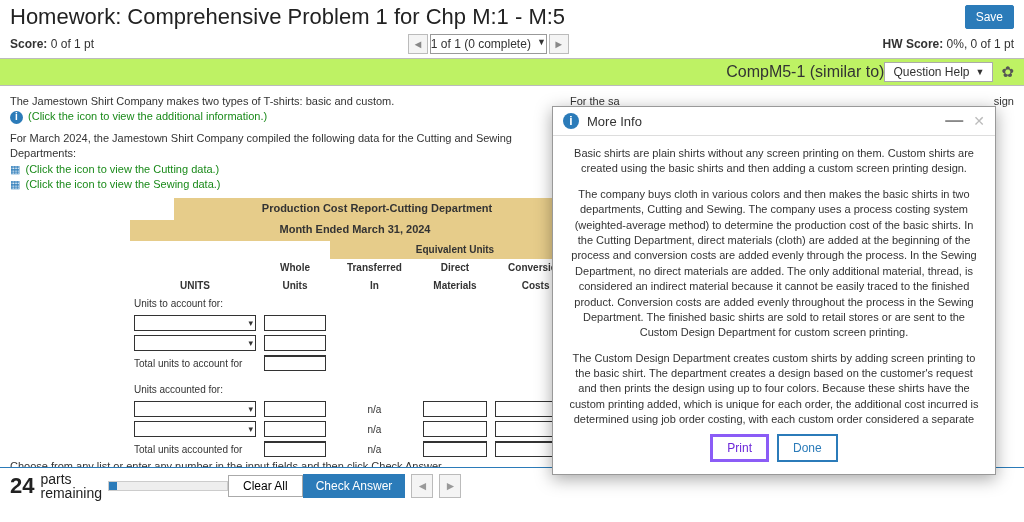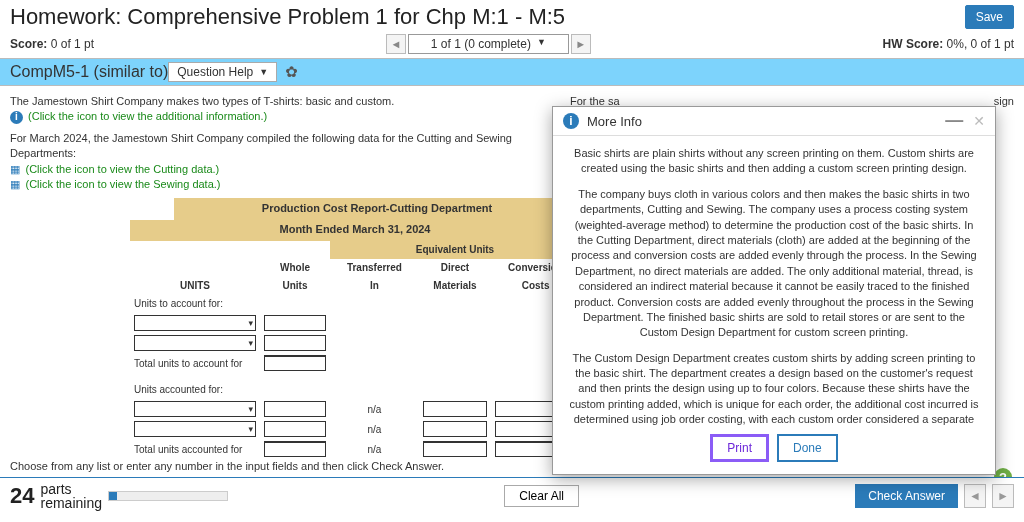--- a/index.html
+++ b/index.html
@@ -28,28 +28,28 @@
     display: flex; align-items: center; justify-content: space-between;
     padding: 2px 10px 4px 10px; font-size: 12px;
   }
   .nav-mid { display: flex; align-items: center; gap: 2px; color: #333; }
   .nav-btn {
     width: 20px; height: 20px; border: 1px solid #bbb; background: #f4f4f4;
     display: flex; align-items: center; justify-content: center;
     color: #888; cursor: pointer; font-size: 11px;
   }
   .nav-page {
-    border: 1px solid #999; background: #fff; padding: 2px 22px;
+    border: 1px solid #999; background: #fff; padding: 2px 0;
     display: flex; align-items: flex-start; gap: 6px; cursor: pointer;
   }
   .dd-arrow { font-size: 9px; }
   .question-row {
-    display: flex; align-items: center; justify-content: flex-start;
+    display: flex; align-items: center; justify-content: flex-end;
     border-top: 1px solid #bbb; border-bottom: 1px solid #bbb;
-    padding: 3px 10px; background: #7dd3fc;
+    padding: 3px 10px; background: #bef264;
   }
   .qid { font-size: 16px; font-weight: 400; }
   .qhelp { display: flex; align-items: center; gap: 8px; }
   .qhelp-btn {
     border: 1px solid #aaa; background: #fff; padding: 2px 8px;
     display: flex; align-items: center; gap: 6px; cursor: pointer;
   }
   .gear-icon { font-size: 15px; color: #555; cursor: pointer; }
   .content { padding: 8px 10px 0 10px; font-size: 11px; line-height: 1.4; }
   .info-icon {
@@ -76,22 +76,22 @@
     border: 1px solid #333; height: 16px; width: 100%; background: #fff;
   }
   .dd-box {
     border: 1px solid #333; height: 16px; width: 100%; background: #fff;
     display: flex; justify-content: flex-end; align-items: center;
     padding-right: 2px; cursor: pointer;
   }
   .dd-box::after { content: "▾"; font-size: 9px; color: #333; }
   .bbar {
     border-top: 1px solid #2b7bb9;
-    position: absolute; bottom: 8px; left: 0; right: 0;
-    display: flex; align-items: center; justify-content: space-between;
+    position: absolute; bottom: 18px; left: 0; right: 0;
+    display: flex; align-items: center; 
     padding: 4px 10px; background: #fff;
   }
   .parts-rem { display: flex; align-items: center; gap: 6px; }
   .parts-num { font-size: 22px; font-weight: bold; color: #222; }
   .parts-txt { font-size: 14px; line-height: 1; color: #222; }
   .prog {
     width: 120px; height: 10px; background: #eee; border: 1px solid #ccc;
     position: relative;
   }
   .prog::before {

